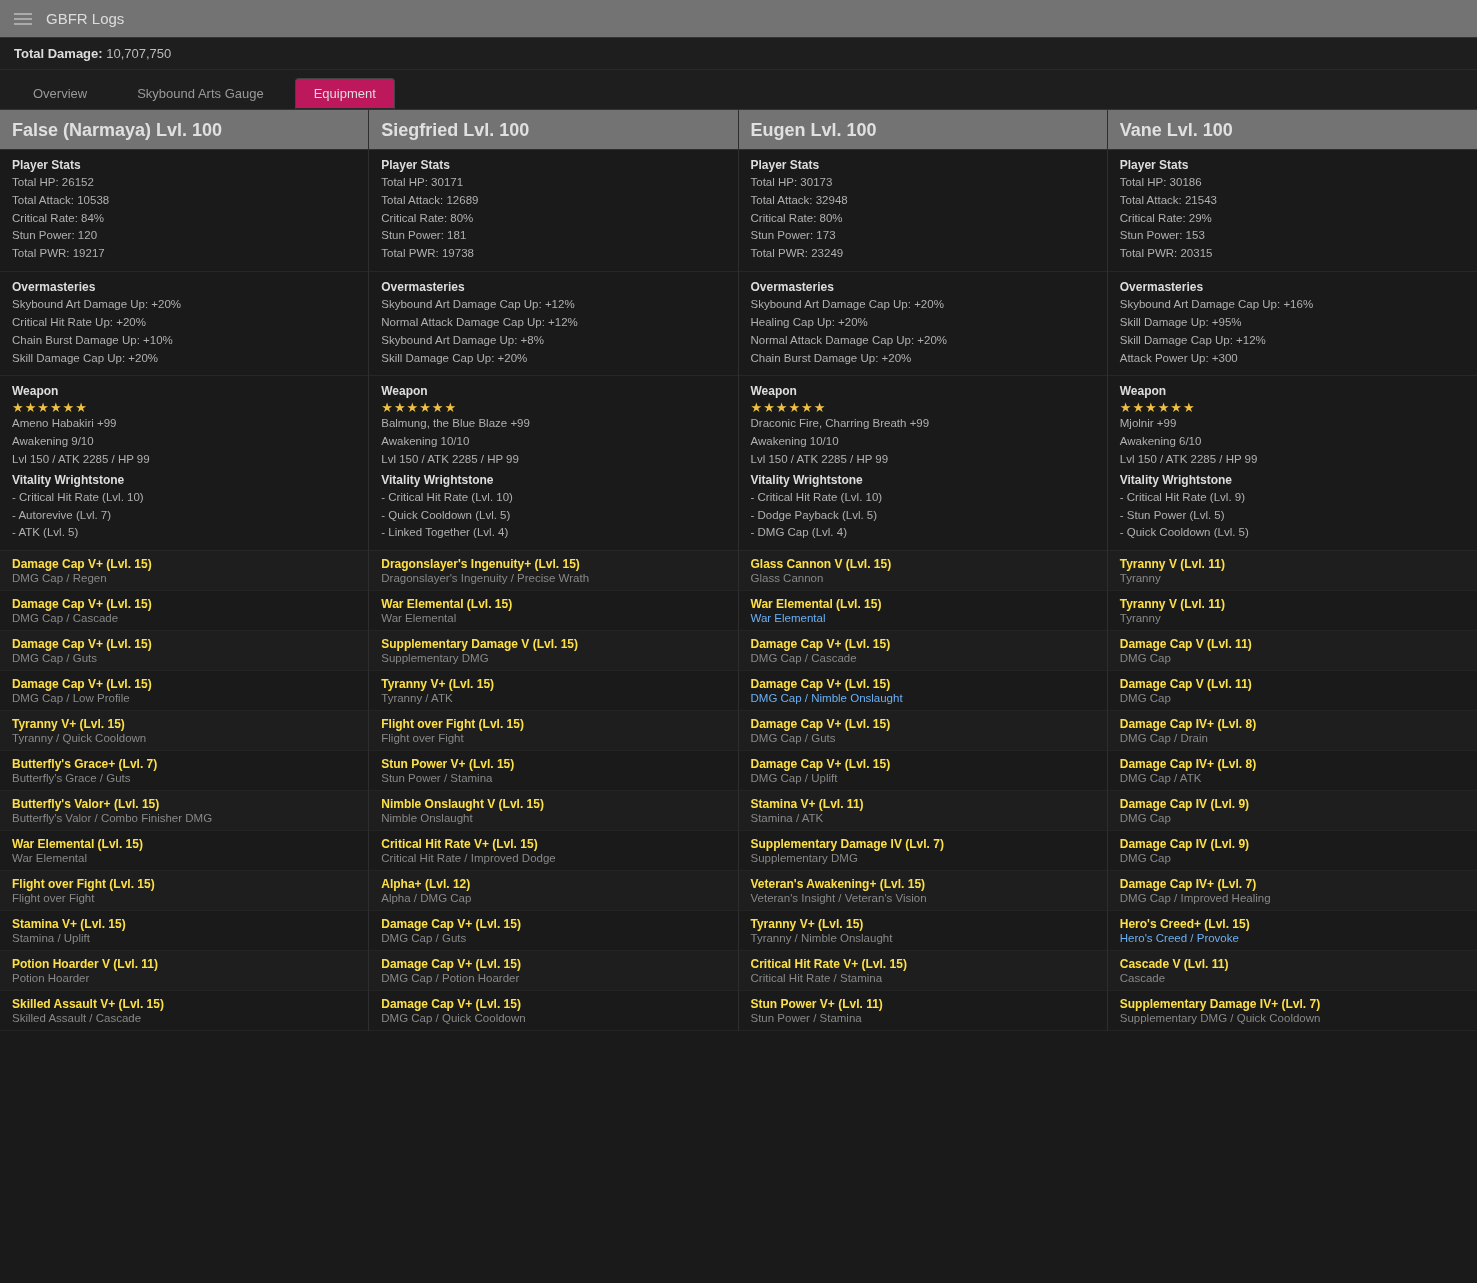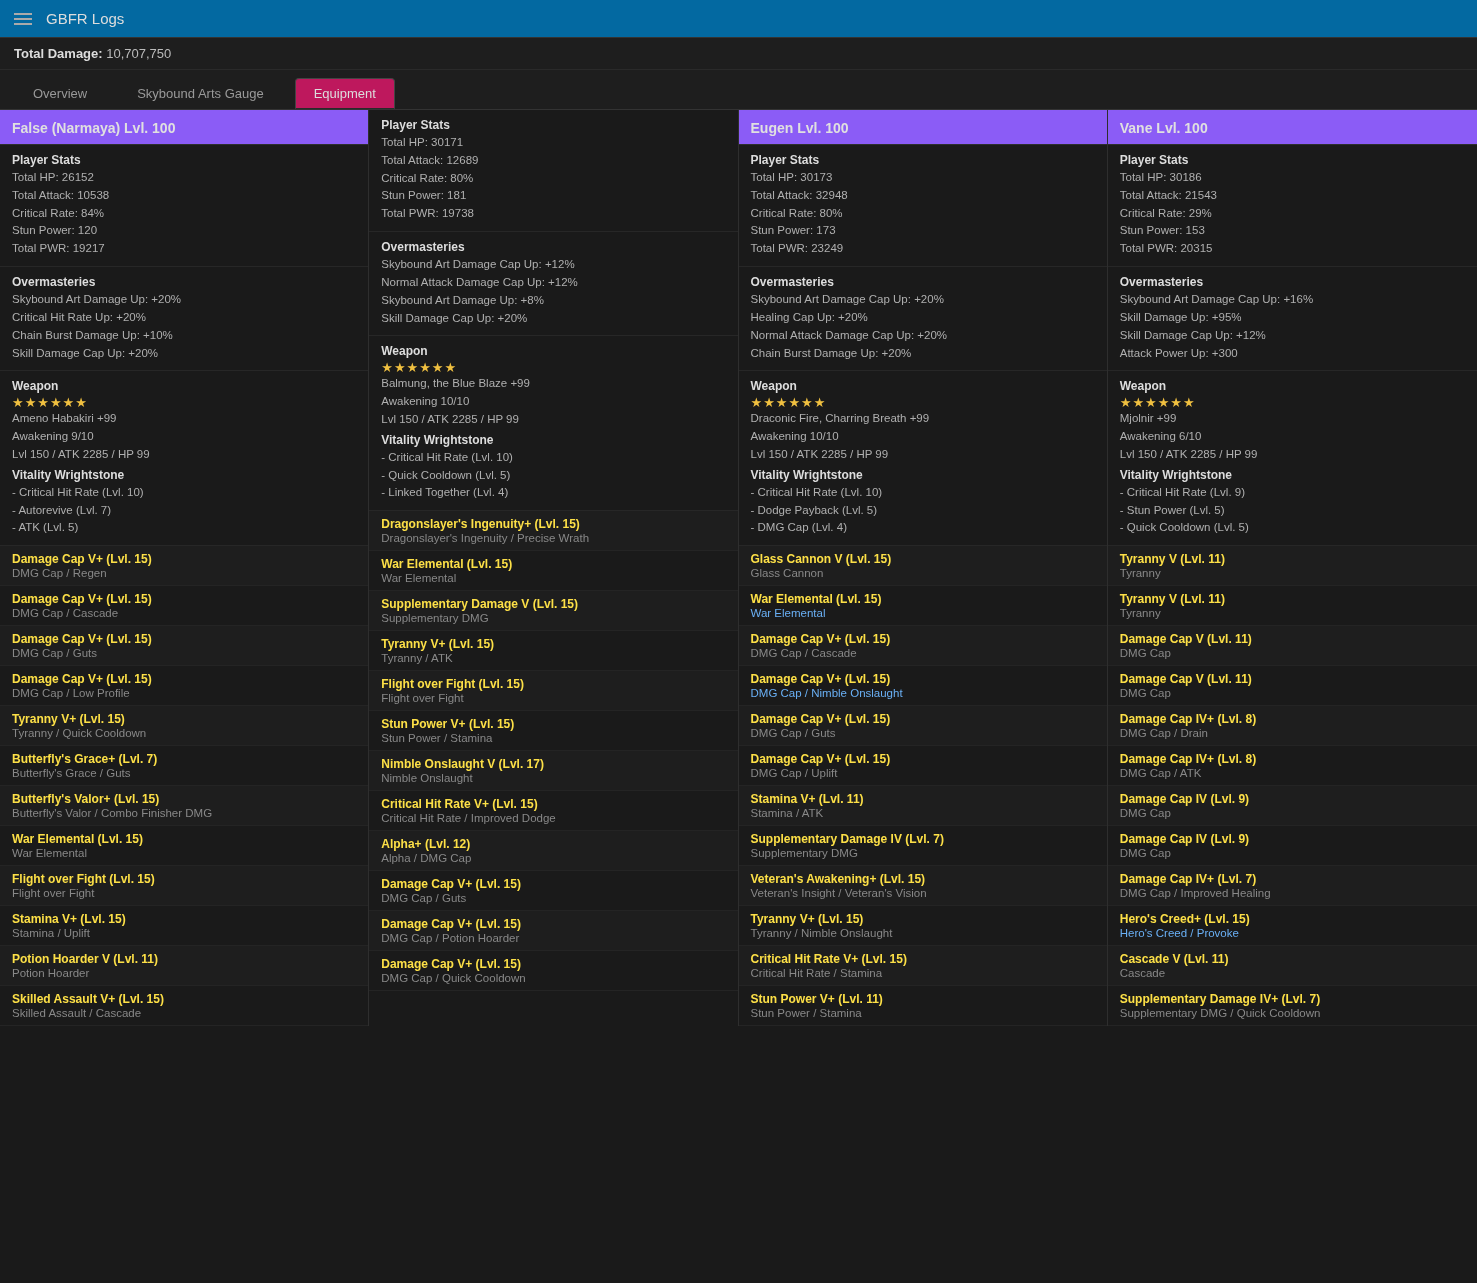--- a/index.html
+++ b/index.html
@@ -7,21 +7,21 @@
       background: #1a1a1a;
       color: #c8c8c8;
       font-family: 'Segoe UI', Arial, sans-serif;
       font-size: 12px;
       overflow-x: hidden;
     }
     .header {
       display: flex;
       align-items: center;
       padding: 10px 14px;
-      background: #0369a1;
+      background: #737373;
       border-bottom: 1px solid #333;
       gap: 14px;
     }
     .header-title {
       font-size: 15px;
       color: #ddd;
       font-weight: 500;
     }
     .menu-icon {
       display: flex;
@@ -73,24 +73,24 @@
     }
     .column {
       border-right: 1px solid #2e2e2e;
       padding: 0;
     }
     .column:last-child {
       border-right: none;
     }
     .column-header {
       padding: 10px 12px 8px;
-      font-size: 14px;
+      font-size: 18px;
       font-weight: 700;
       color: #e0e0e0;
-      background: #8b5cf6;
+      background: #737373;
       border-bottom: 1px solid #2e2e2e;
     }
     .section {
       padding: 8px 12px;
       border-bottom: 1px solid #272727;
     }
     .section-title {
       font-weight: 700;
       color: #ddd;
       margin-bottom: 2px;
@@ -225,20 +225,21 @@
       <div class="skill-block odd-row">
         <div class="skill-name">Potion Hoarder V (Lvl. 11)</div>
         <div class="skill-sub">Potion Hoarder</div>
       </div>
       <div class="skill-block even-row">
         <div class="skill-name">Skilled Assault V+ (Lvl. 15)</div>
         <div class="skill-sub">Skilled Assault / Cascade</div>
       </div>
     </div>
     <div class="column">
+      <div class="column-header">Siegfried Lvl. 100</div>
       <div class="section">
         <div class="section-title">Player Stats</div>
         <div class="section-line">Total HP: 30171</div>
         <div class="section-line">Total Attack: 12689</div>
         <div class="section-line">Critical Rate: 80%</div>
         <div class="section-line">Stun Power: 181</div>
         <div class="section-line">Total PWR: 19738</div>
       </div>
       <div class="section">
         <div class="section-title">Overmasteries</div>
@@ -276,21 +277,21 @@
       </div>
       <div class="skill-block odd-row">
         <div class="skill-name">Flight over Fight (Lvl. 15)</div>
         <div class="skill-sub">Flight over Fight</div>
       </div>
       <div class="skill-block even-row">
         <div class="skill-name">Stun Power V+ (Lvl. 15)</div>
         <div class="skill-sub">Stun Power / Stamina</div>
       </div>
       <div class="skill-block odd-row">
-        <div class="skill-name">Nimble Onslaught V (Lvl. 17)</div>
+        <div class="skill-name">Nimble Onslaught V (Lvl. 15)</div>
         <div class="skill-sub">Nimble Onslaught</div>
       </div>
       <div class="skill-block even-row">
         <div class="skill-name">Critical Hit Rate V+ (Lvl. 15)</div>
         <div class="skill-sub">Critical Hit Rate / Improved Dodge</div>
       </div>
       <div class="skill-block odd-row">
         <div class="skill-name">Alpha+ (Lvl. 12)</div>
         <div class="skill-sub">Alpha / DMG Cap</div>
       </div>

